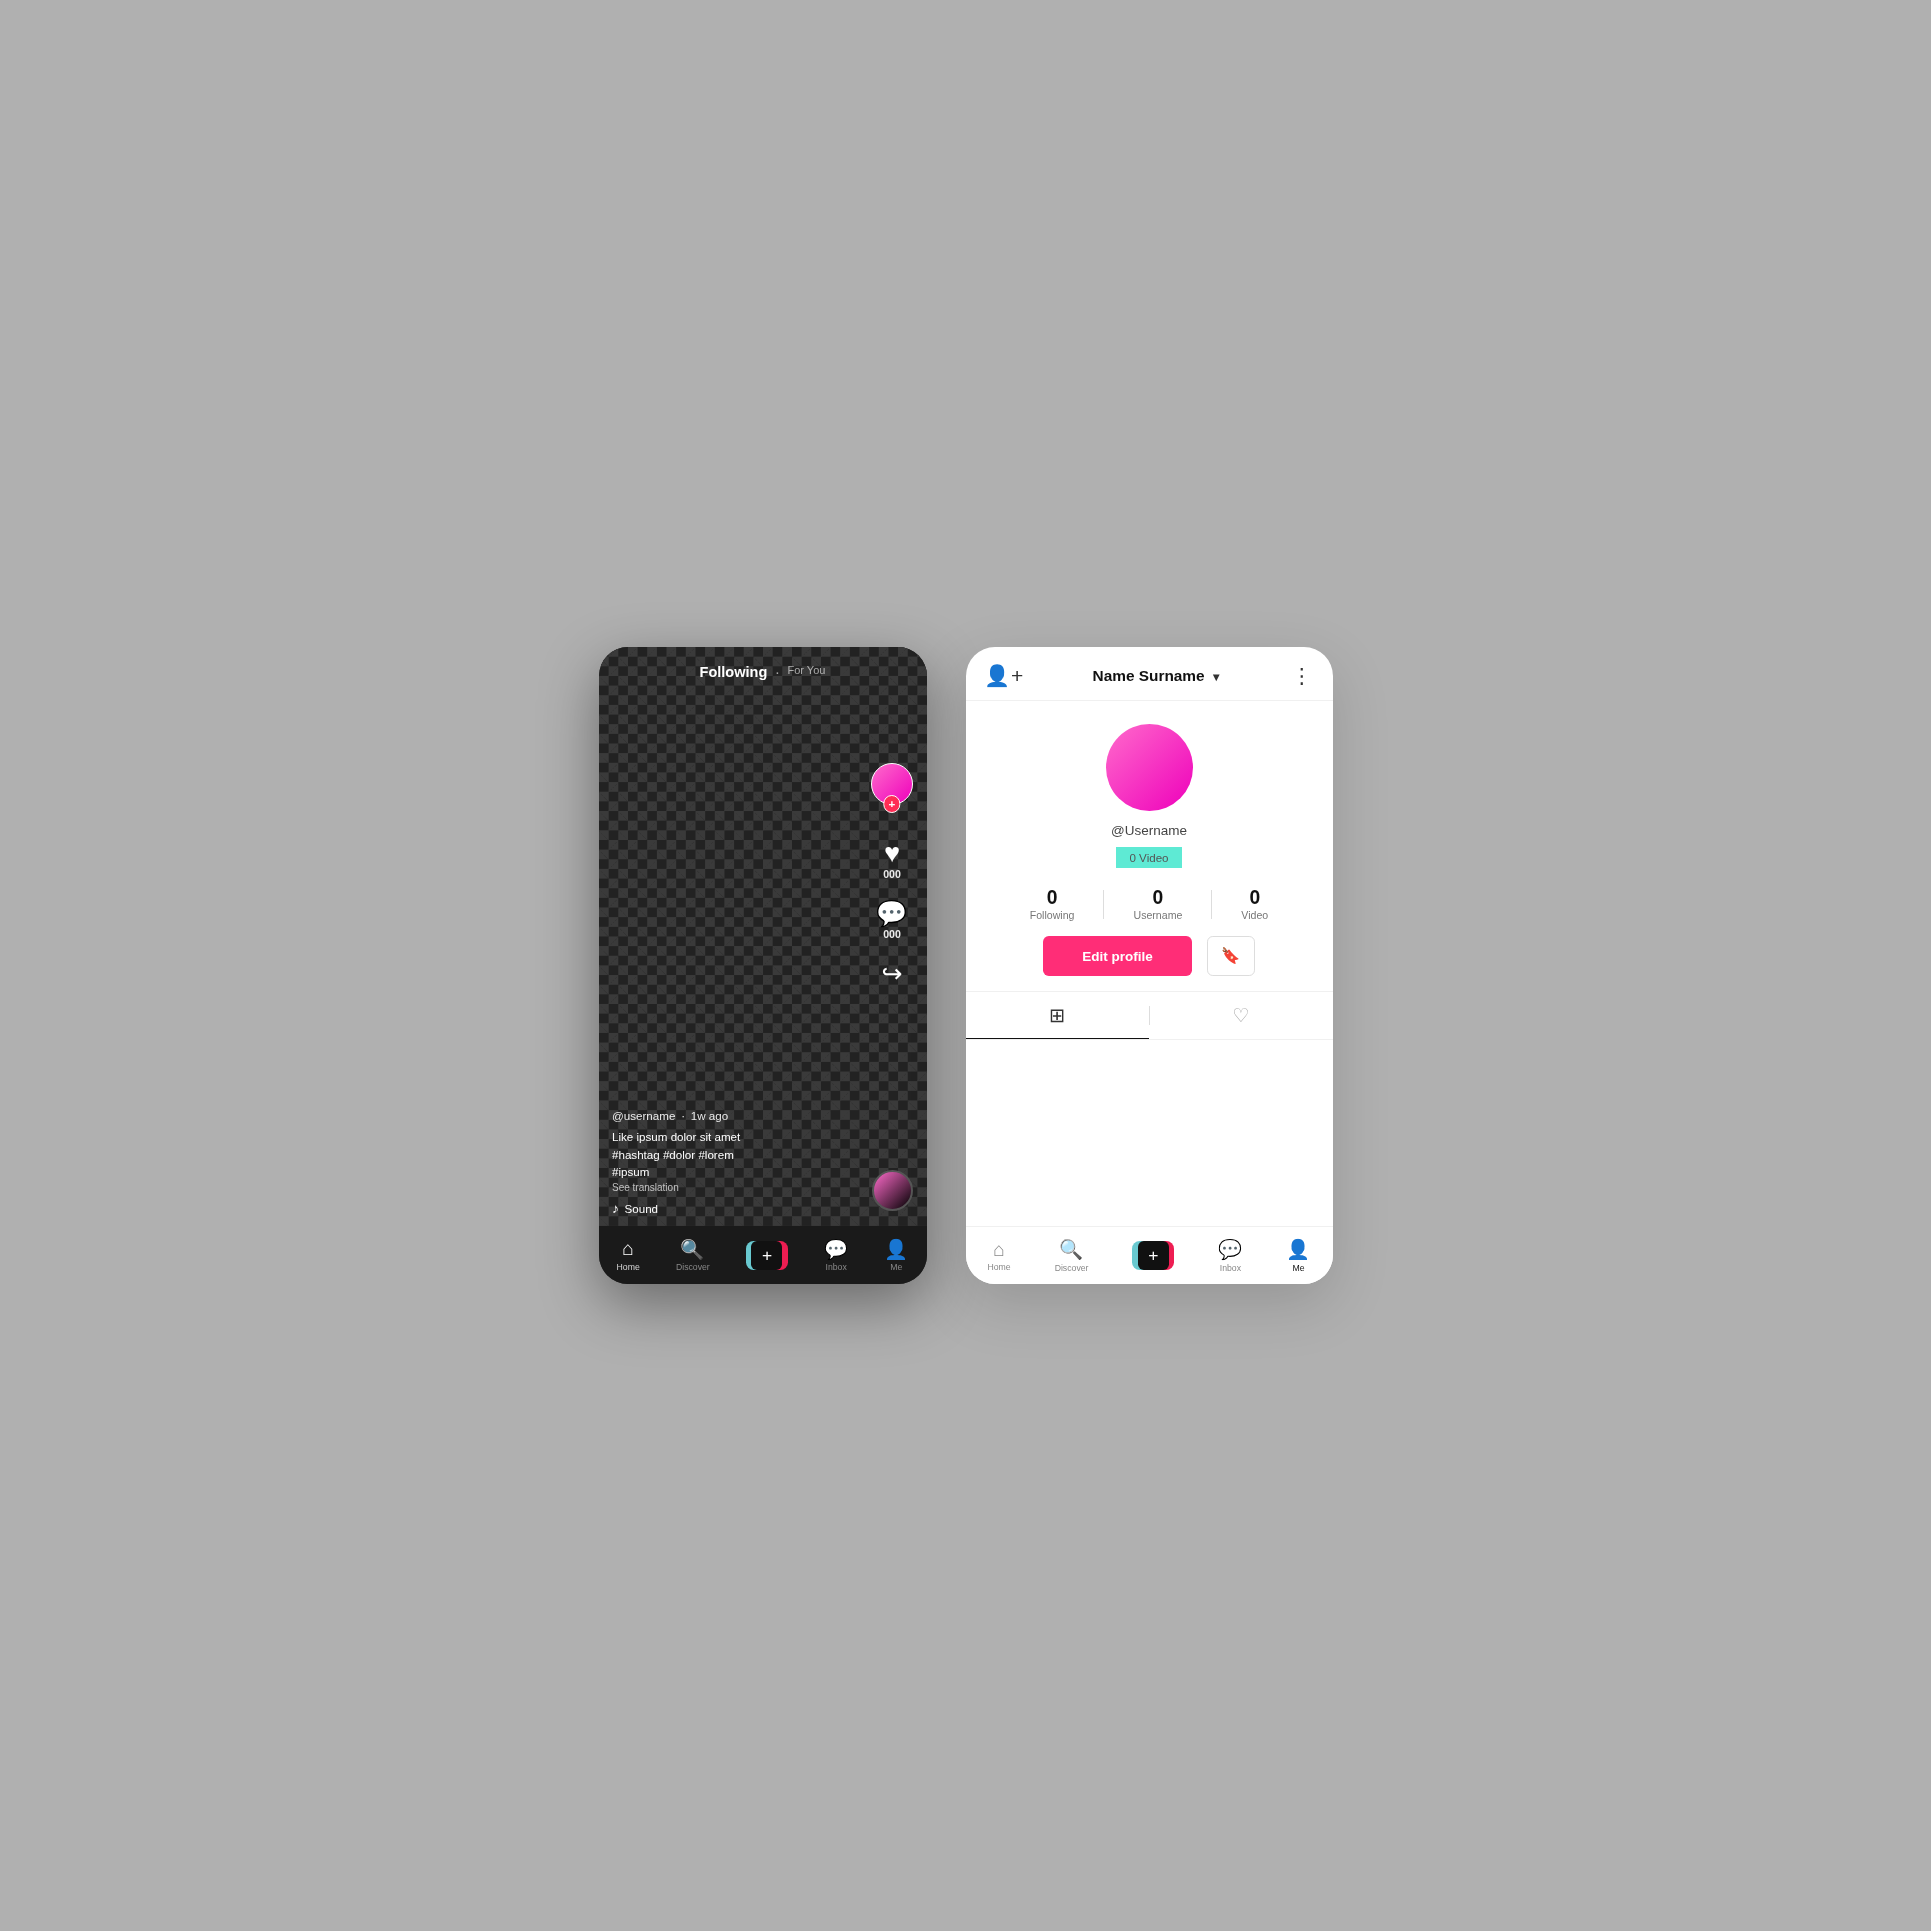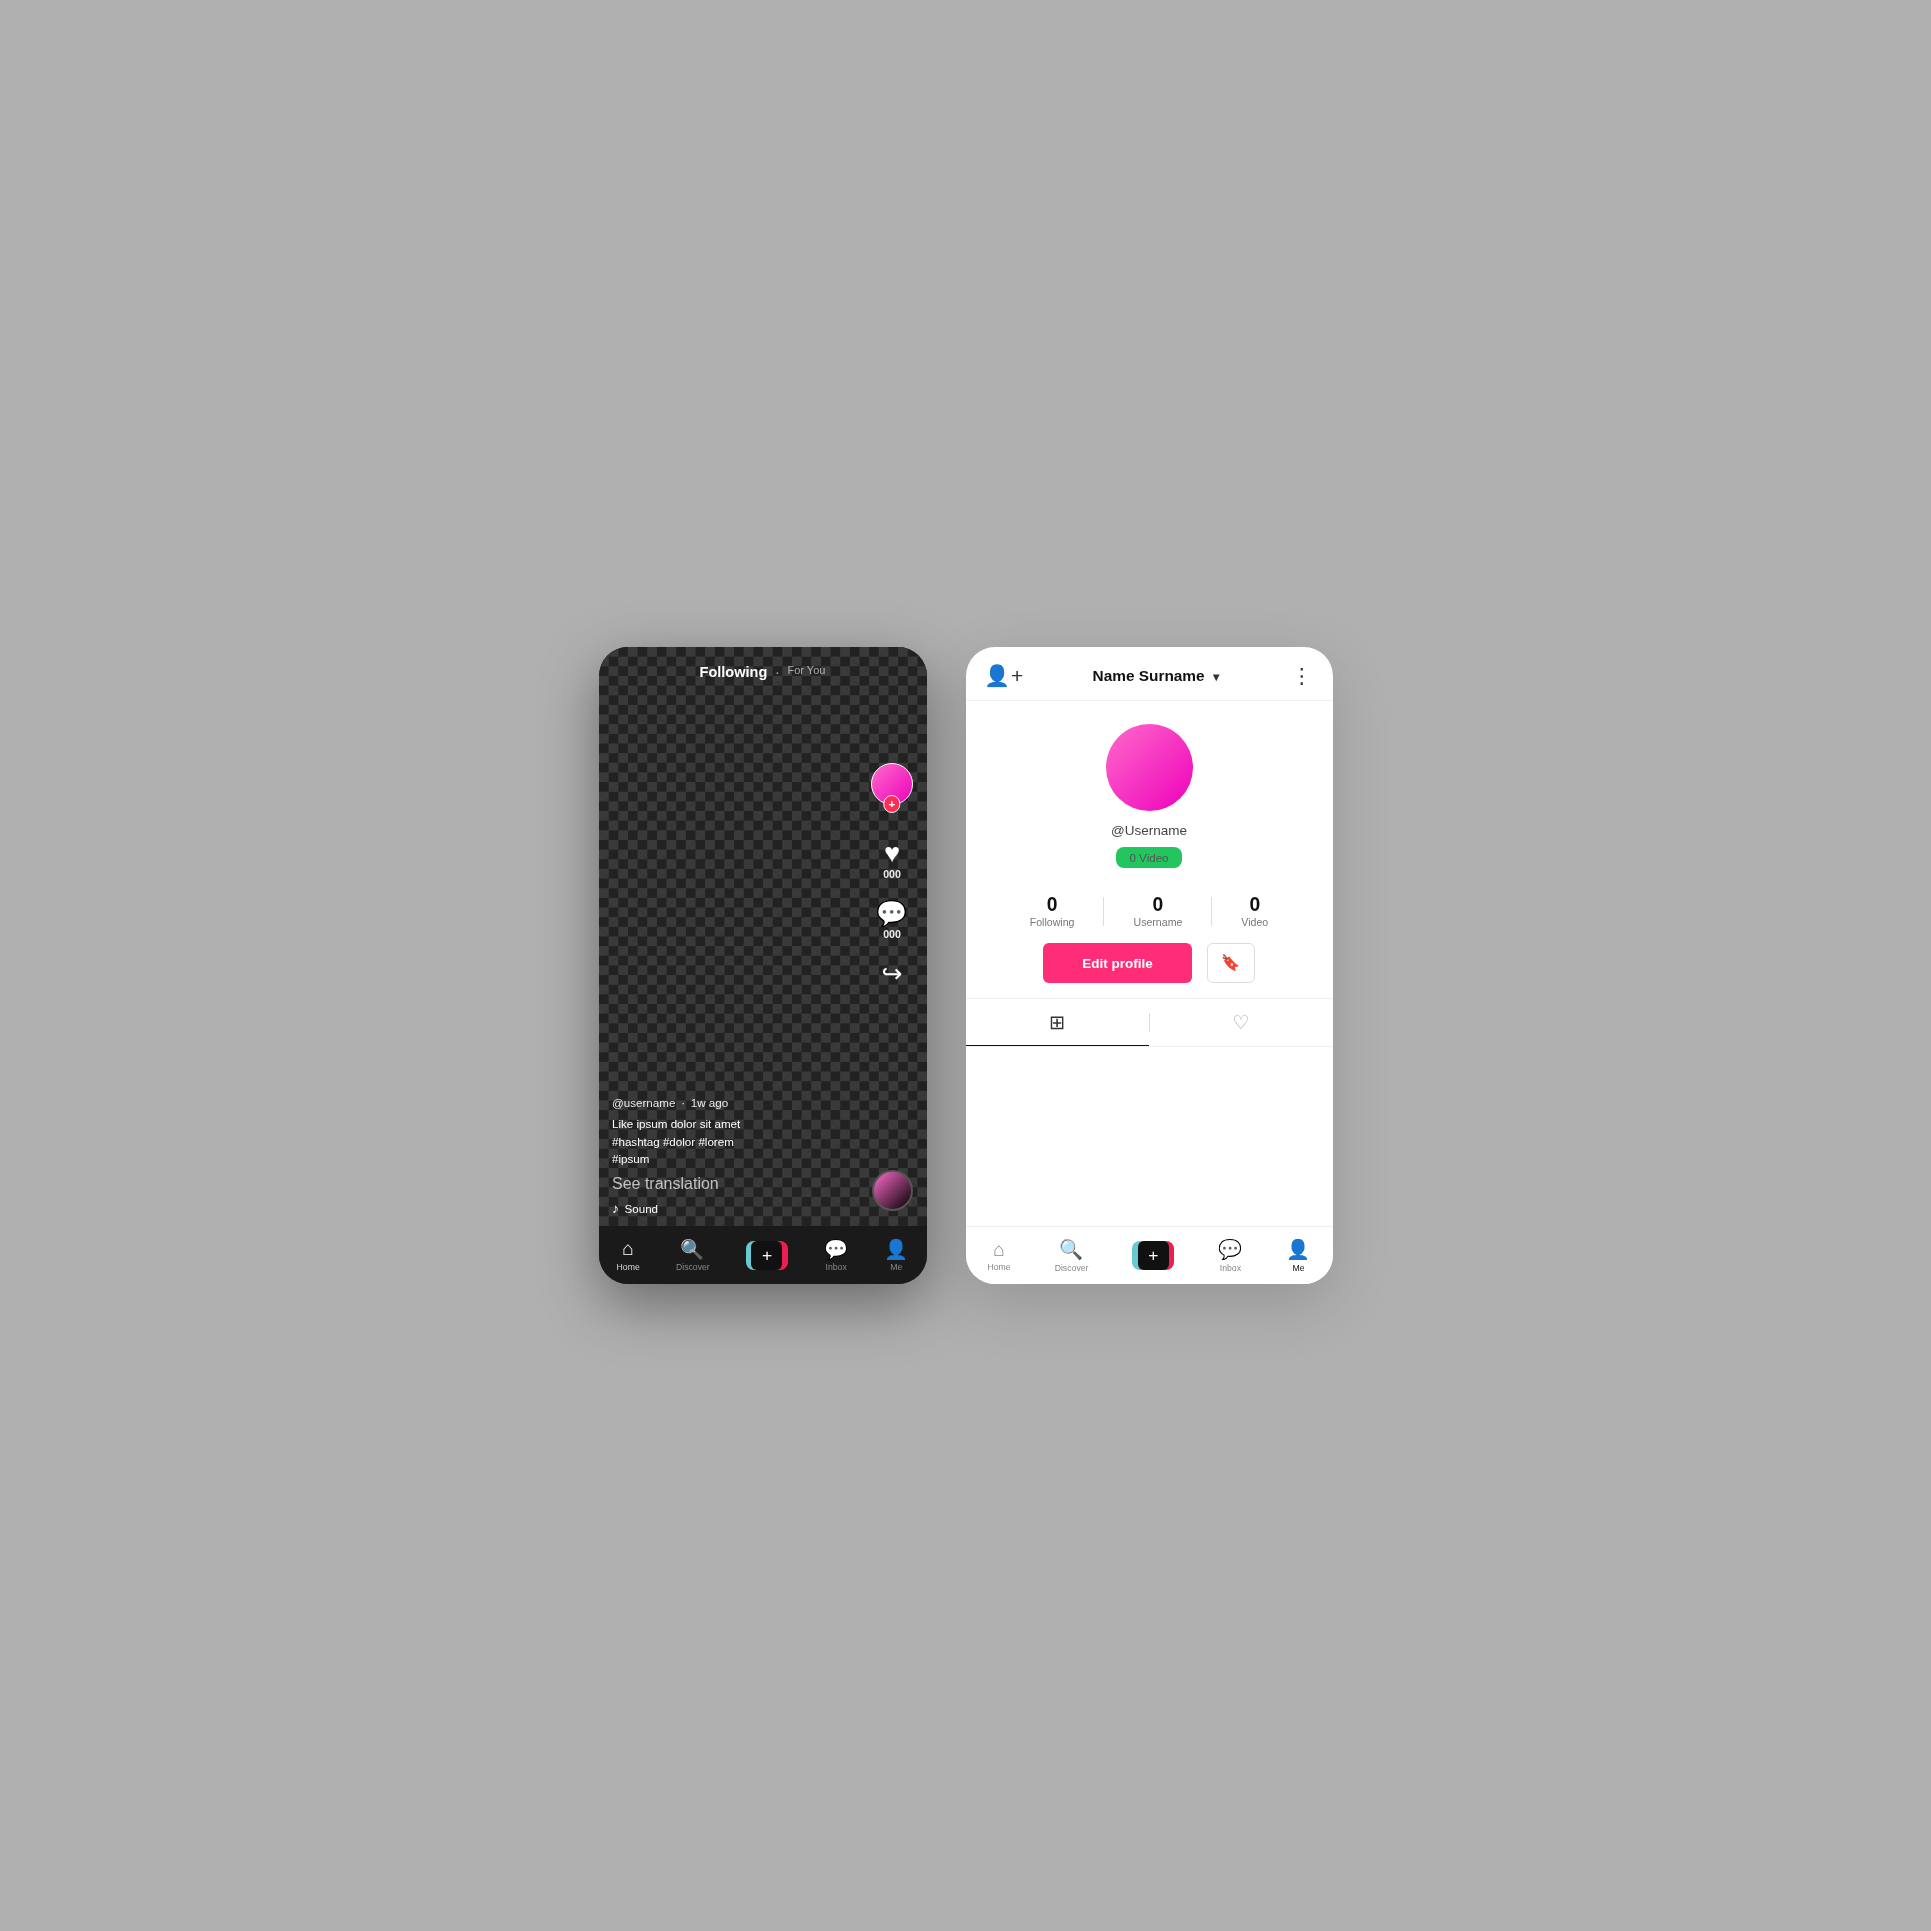--- a/index.html
+++ b/index.html
@@ -146,23 +146,23 @@
     }
 
     .caption {
       font-size: 11.6px;
       color: #fff;
       line-height: 1.5;
       max-width: 212px;
     }
 
     .see-translation {
-      font-size: 16px;
+      font-size: 10px;
       color: rgba(255,255,255,0.7);
-      margin-top: 8px;
+      margin-top: 2px;
     }
 
     .sound-bar {
       display: flex;
       align-items: center;
       gap: 5.8px;
       margin-top: 7.7px;
       color: #fff;
       font-size: 11.6px;
     }
@@ -317,26 +317,26 @@
       margin-bottom: 11.6px;
     }
 
     .profile-username {
       color: #444;
       font-size: 13.5px;
       margin-bottom: 9.7px;
     }
 
     .video-badge {
-      background: #22c55e;
-      border-radius: 8px;
+      background: #5eead4;
+      border-radius: 0;
       padding: 3.9px 13.5px;
       font-size: 11.6px;
       color: #555;
-      margin-bottom: 26px;
+      margin-bottom: 19px;
     }
 
     .stats-row {
       display: flex;
       align-items: center;
       gap: 0;
       margin-bottom: 15.4px;
       width: 100%;
       justify-content: center;
     }

